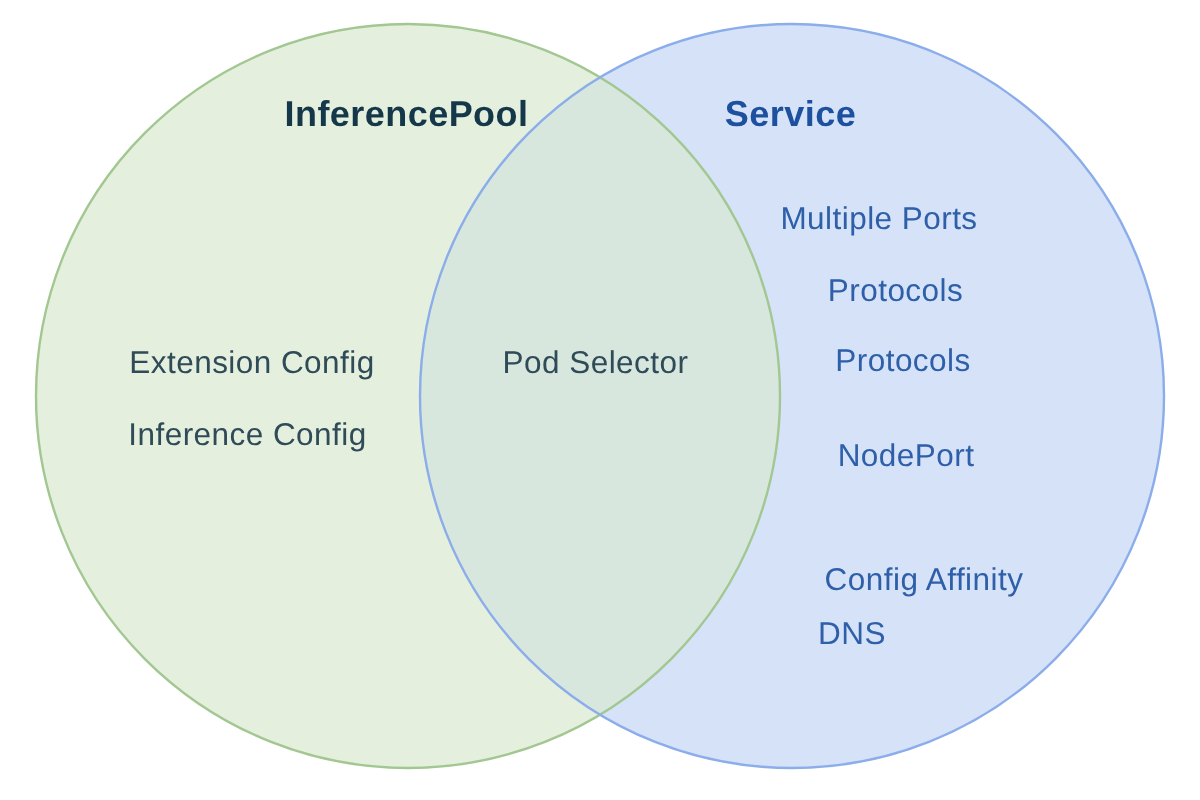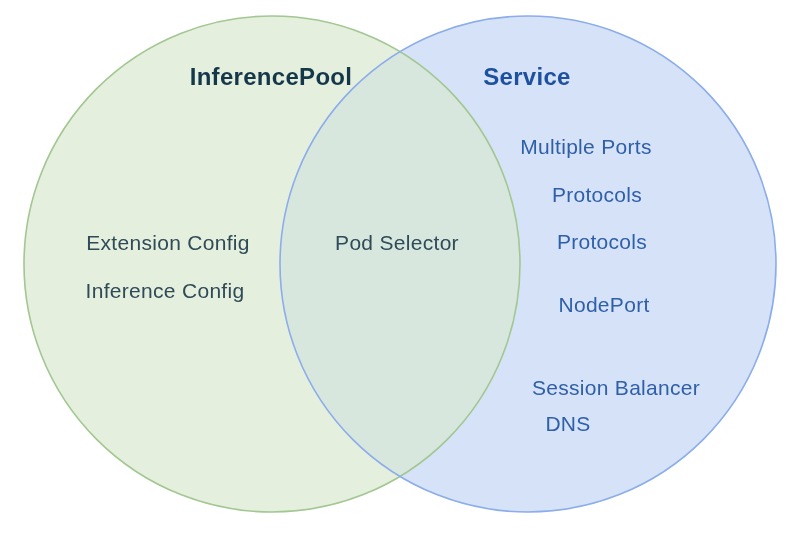--- a/index.html
+++ b/index.html
@@ -88,17 +88,17 @@
 
   <div class="label item item-blue" style="left:586px; top:146px;">Multiple Ports</div>
 
   <div class="label item item-blue" style="left:597px; top:194px;text-align:center;">Protocols</div>
 
   <div class="label item item-blue" style="left:602px; top:241px;">Protocols</div>
 
   <div class="label item item-blue" style="left:604px; top:304px;">NodePort</div>
 
 
-  <div class="label item item-blue" style="left:616px; top:387px;">Session Balancer</div>
+  <div class="label item item-blue" style="left:616px; top:387px;">Config Affinity</div>
 
   <div class="label item item-blue" style="left:549px; top:423px;margin-left:19px;">DNS</div>
 
 </div>
 
 </body></html>

